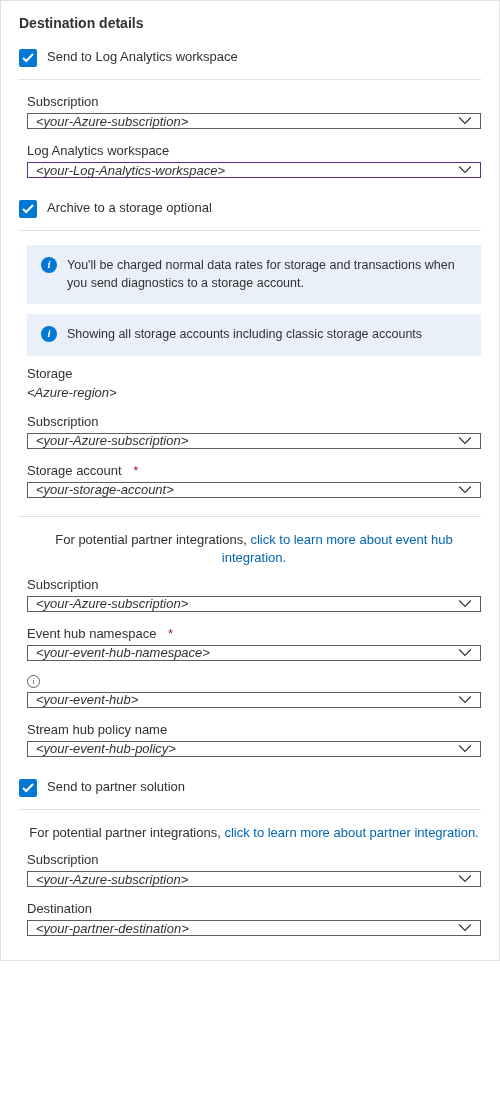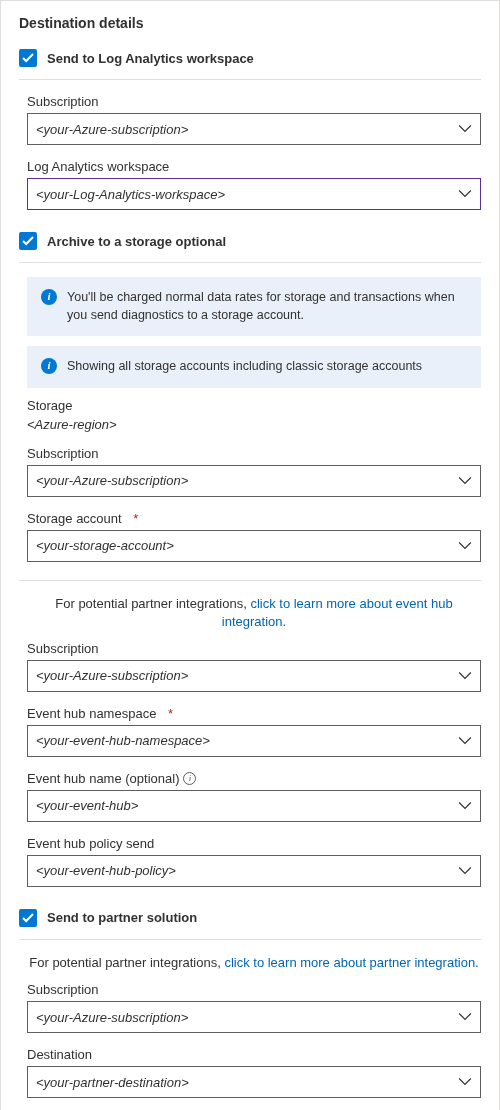--- a/index.html
+++ b/index.html
@@ -15,24 +15,22 @@
     border: 1px solid #e1dfdd;
     padding: 14px 18px 24px 18px;
   }
   .section-title {
     font-weight: 600;
     font-size: 14px;
     margin-bottom: 14px;
   }
   .check-row {
     display: flex;
-    align-items: center;
     gap: 10px;
     padding: 4px 0;
-    font-weight: bold;
   }
   .checkbox {
     width: 18px;
     height: 18px;
     background: #0078d4;
     border-radius: 2px;
     display: flex;
     align-items: center;
     justify-content: center;
     flex-shrink: 0;
@@ -54,21 +52,21 @@
     margin-bottom: 4px;
     display: flex;
     align-items: center;
     gap: 4px;
     text-align: center;
   }
   .req { color: #a4262c; }
   .dropdown {
     width: 100%;
     border: 1px solid #605e5c;
-    height: 32px;
+    height: 16px;
     display: flex;
     align-items: center;
     justify-content: space-between;
     padding: 0 8px;
     font-style: italic;
     font-size: 13px;
     cursor: pointer;
     margin-bottom: 14px;
     background: #fff;
   }
@@ -216,32 +214,31 @@
     </div>
     <div class="dropdown">
       <span>&lt;your-event-hub-namespace&gt;</span>
       <span class="chevron">
           <svg viewBox="0 0 12 12">
             <path d="M1 3 L6 8 L11 3" stroke="#323130" stroke-width="1" fill="none"></path>
           </svg>
         </span>
     </div>
     <div class="field-label">
-      <span>Event hub name (optional)</span>
       <span class="tooltip-icon">i</span>
     </div>
     <div class="dropdown">
       <span>&lt;your-event-hub&gt;</span>
       <span class="chevron">
           <svg viewBox="0 0 12 12">
             <path d="M1 3 L6 8 L11 3" stroke="#323130" stroke-width="1" fill="none"></path>
           </svg>
         </span>
     </div>
-    <div class="field-label">Event hub policy send</div>
+    <div class="field-label">Stream hub policy name</div>
     <div class="dropdown">
       <span>&lt;your-event-hub-policy&gt;</span>
       <span class="chevron">
           <svg viewBox="0 0 12 12">
             <path d="M1 3 L6 8 L11 3" stroke="#323130" stroke-width="1" fill="none"></path>
           </svg>
         </span>
     </div>
   </div>
 

